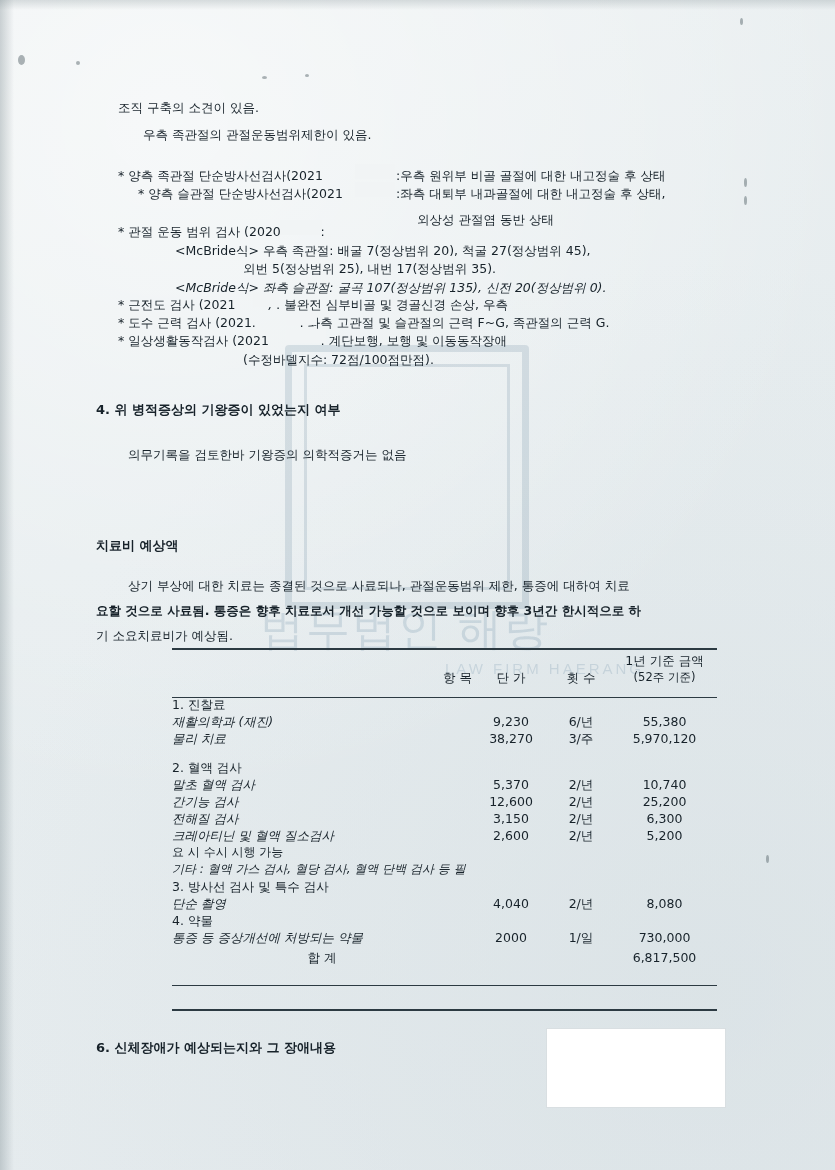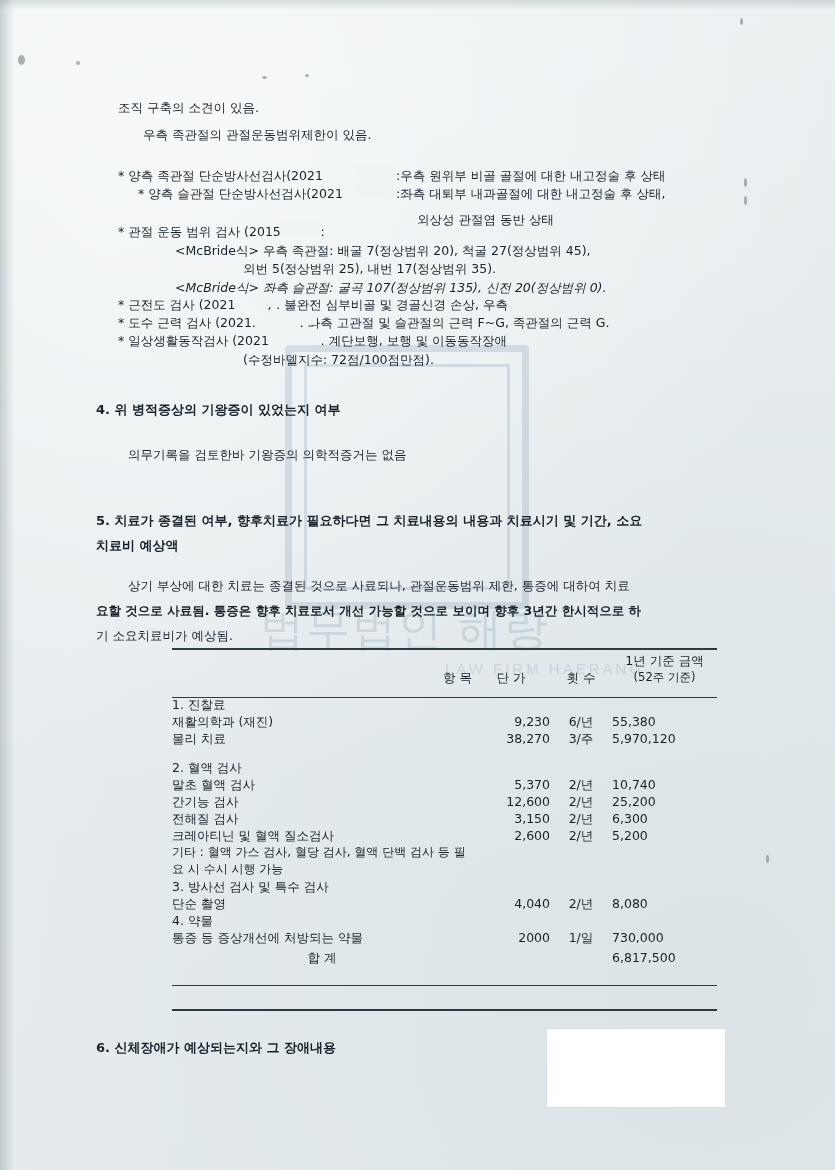--- a/index.html
+++ b/index.html
@@ -166,25 +166,25 @@
   }
   .rule-bot {
     position: absolute;
     left: 172px;
     top: 1009px;
     width: 545px;
     height: 1.6px;
     background: #2c3a42;
   }
   .c-item { width: 300px; text-align: left; }
-  .c-price { width: 78px; text-align: right; }
+  .c-price { width: 78px; text-align: center; }
   .c-count { width: 62px; text-align: center; }
-  .c-amt   { width: 105px; text-align: left; }
+  .c-amt   { width: 105px; text-align: center; }
   .pad-r { padding-right: 8px; }
-  .indent1 { padding-left: 12px; }
+  .indent1 { padding-left: 12px; font-style: italic; }
   .spacer td { height: 12px; }
   .hdr-sub { font-size: 11.5px; }
   .redact {
     position: absolute;
     background: #ffffff;
     border: 1px solid #d9dfe2;
   }
   .speck {
     position: absolute;
     background: #6a767c;
@@ -220,40 +220,39 @@
 
     <div class="ln" style="left:118px;top:100px;">조직 구축의 소견이 있음.</div>
     <div class="ln" style="left:143px;top:127px;">우측 족관절의 관절운동범위제한이 있음.</div>
 
     <div class="ln" style="left:118px;top:168px;">* 양측 족관절 단순방사선검사(2021</div>
     <div class="ln" style="left:396px;top:168px;">:우측 원위부 비골 골절에 대한 내고정술 후 상태</div>
     <div class="ln" style="left:126px;top:186px;margin-left:12px;">* 양측 슬관절 단순방사선검사(2021</div>
     <div class="ln" style="left:396px;top:186px;">:좌측 대퇴부 내과골절에 대한 내고정술 후 상태,</div>
     <div class="ln" style="left:417px;top:212px;">외상성 관절염 동반 상태</div>
 
-    <div class="ln" style="left:118px;top:224px;">* 관절 운동 범위 검사 (2015          :</div>
+    <div class="ln" style="left:118px;top:224px;">* 관절 운동 범위 검사 (2020          :</div>
     <div class="ln" style="left:175px;top:243px;">&lt;McBride식&gt; 우측 족관절: 배굴 7(정상범위 20), 척굴 27(정상범위 45),</div>
     <div class="ln" style="left:243px;top:261px;">외번 5(정상범위 25), 내번 17(정상범위 35).</div>
     <div class="ln" style="left:175px;top:280px;font-style:italic;">&lt;McBride식&gt; 좌측 슬관절: 굴곡 107(정상범위 135), 신전 20(정상범위 0).</div>
     <div class="ln" style="left:118px;top:297px;">* 근전도 검사 (2021        ) : 불완전 심부비골 및 경골신경 손상, 우측</div>
     <div class="ln" style="left:118px;top:315px;">* 도수 근력 검사 (2021.           : 좌측 고관절 및 슬관절의 근력 F~G, 족관절의 근력 G.</div>
     <div class="ln" style="left:118px;top:333px;">* 일상생활동작검사 (2021             : 계단보행, 보행 및 이동동작장애</div>
     <div class="ln" style="left:243px;top:352px;">(수정바델지수: 72점/100점만점).</div>
 
     <div class="mark" style="left:355px;top:164px;width:40px;height:15px;"></div>
     <div class="mark" style="left:355px;top:182px;width:40px;height:15px;"></div>
     <div class="mark" style="left:280px;top:220px;width:42px;height:15px;"></div>
     <div class="mark" style="left:253px;top:293px;width:26px;height:14px;"></div>
     <div class="mark" style="left:286px;top:311px;width:30px;height:14px;"></div>
     <div class="mark" style="left:286px;top:329px;width:40px;height:14px;"></div>
 
     <div class="ln bold" style="left:96px;top:402px;font-size:13px;">4. 위 병적증상의 기왕증이 있었는지 여부</div>
     <div class="ln" style="left:128px;top:447px;">의무기록을 검토한바 기왕증의 의학적증거는 없음</div>
 
-    <div class="ln bold" style="left:96px;top:513px;font-size:13px;">5. 치료가 종결된 여부, 향후치료가 필요하다면 그 치료내용의 내용과 치료시기 및 기간, 소요</div>
     <div class="ln bold" style="left:96px;top:538px;font-size:13px;">치료비 예상액</div>
     <div class="ln" style="left:128px;top:578px;">상기 부상에 대한 치료는 종결된 것으로 사료되나, 관절운동범위 제한, 통증에 대하여 치료</div>
     <div class="ln" style="left:96px;top:603px;font-weight:bold;">요할 것으로 사료됨. 통증은 향후 치료로서 개선 가능할 것으로 보이며 향후 3년간 한시적으로 하</div>
     <div class="ln" style="left:96px;top:628px;">기 소요치료비가 예상됨.</div>
 
     <div class="rule-top"></div>
     <div class="rule-hdr"></div>
     <div class="rule-sum"></div>
     <div class="rule-bot"></div>
 
@@ -321,27 +320,27 @@
           <td class="c-count pad-r">2/년</td>
           <td class="c-amt pad-r">6,300</td>
         </tr>
         <tr>
           <td class="c-item indent1">크레아티닌 및 혈액 질소검사</td>
           <td class="c-price">2,600</td>
           <td class="c-count pad-r">2/년</td>
           <td class="c-amt pad-r">5,200</td>
         </tr>
         <tr>
+          <td class="c-item" style="font-size:12px;">요 시 수시 시행 가능</td>
+          <td class="c-price"></td>
+          <td class="c-count pad-r"></td>
+          <td class="c-amt pad-r"></td>
+        </tr>
+        <tr>
           <td class="c-item indent1" style="font-size:12px;">기타 : 혈액 가스 검사, 혈당 검사, 혈액 단백 검사 등 필</td>
-          <td class="c-price"></td>
-          <td class="c-count pad-r"></td>
-          <td class="c-amt pad-r"></td>
-        </tr>
-        <tr>
-          <td class="c-item" style="font-size:12px;">요 시 수시 시행 가능</td>
           <td class="c-price"></td>
           <td class="c-count pad-r"></td>
           <td class="c-amt pad-r"></td>
         </tr>
         <tr>
           <td class="c-item">3. 방사선 검사 및 특수 검사</td>
           <td class="c-price"></td>
           <td class="c-count pad-r"></td>
           <td class="c-amt pad-r"></td>
         </tr>

